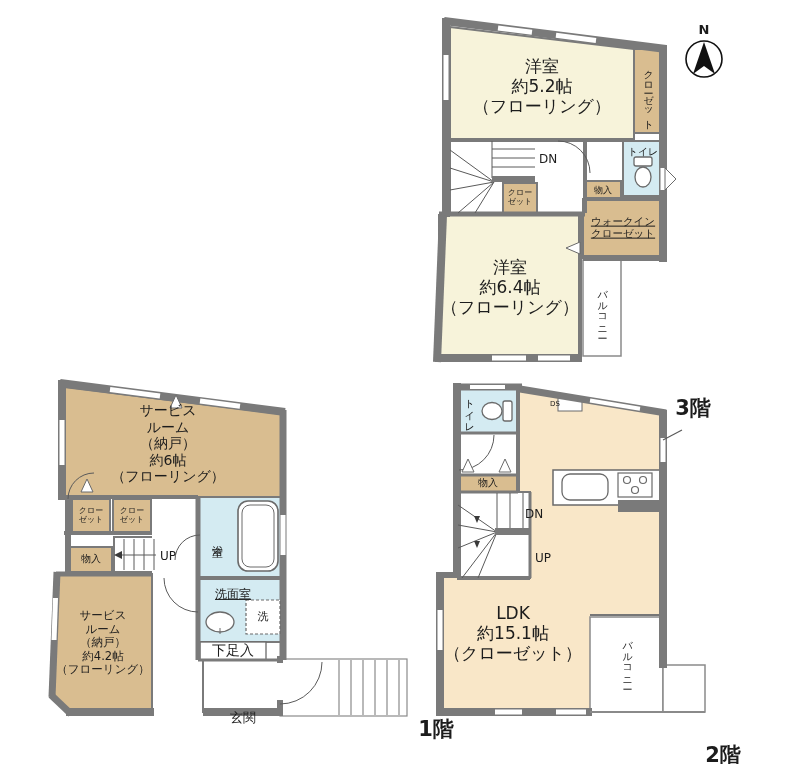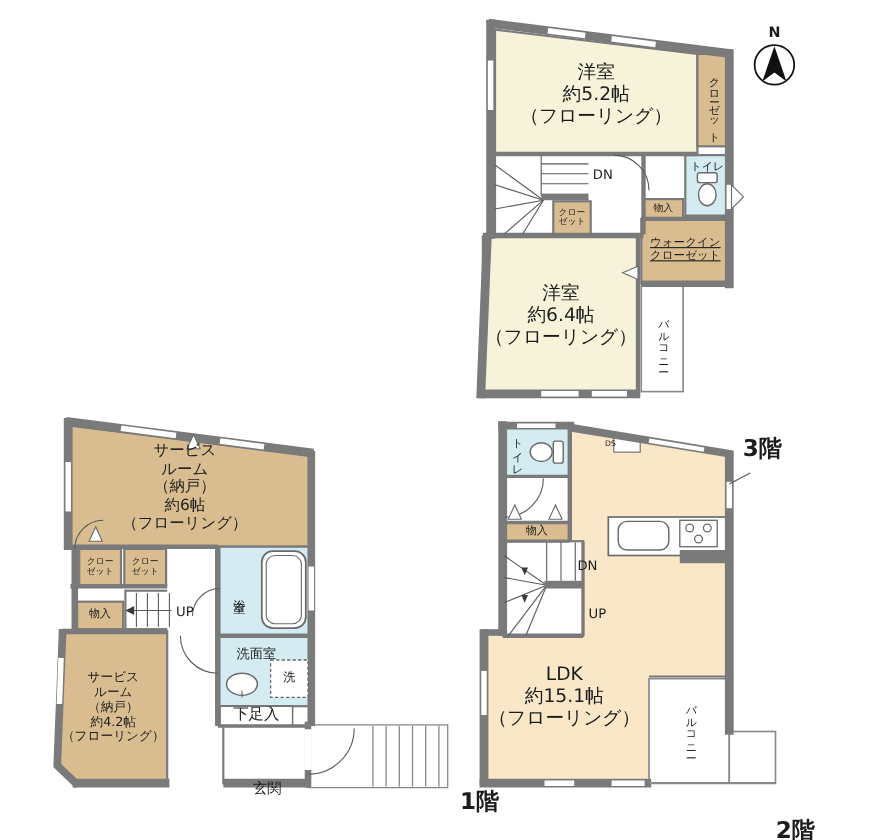--- a/index.html
+++ b/index.html
@@ -257,35 +257,35 @@
 （納戸）
 約6帖
 （フローリング）</div>
   <div class="lbl tiny" style="left:91px;top:516px;">クロー
 ゼット</div>
   <div class="lbl tiny" style="left:132px;top:516px;">クロー
 ゼット</div>
   <div class="lbl small" style="left:91px;top:559px;">物入</div>
   <div class="lbl" style="left:168px;top:556px;font-size:12px;">UP</div>
   <div class="lbl vert" style="left:217px;top:538px;font-size:11px;">浴室</div>
-  <div class="lbl" style="left:233px;top:594px;font-size:12px;">洗面室</div>
+  <div class="lbl" style="left:233px;top:594px;font-size:12px;text-decoration:underline;">洗面室</div>
   <div class="lbl" style="left:263px;top:617px;font-size:11px;">洗</div>
   <div class="lbl" style="left:233px;top:650px;font-size:14px;">下足入</div>
   <div class="lbl mid" style="left:243px;top:679px;">玄関</div>
   <div class="lbl" style="left:103px;top:643px;font-size:11.5px;">サービス
 ルーム
 （納戸）
 約4.2帖
 （フローリング）</div>
   <div class="lbl floor-name" style="left:436px;top:729px;">1階</div>
 
   <div class="lbl vert small" style="left:469px;top:410px;">トイレ</div>
   <div class="lbl" style="left:555px;top:404px;font-size:7px;">DS</div>
   <div class="lbl small" style="left:488px;top:483px;">物入</div>
   <div class="lbl" style="left:534px;top:514px;font-size:12px;">DN</div>
   <div class="lbl" style="left:543px;top:558px;font-size:12px;">UP</div>
   <div class="lbl big" style="left:513px;top:633px;">LDK
 約15.1帖
-（フローリング）</div>
+（クローゼット）</div>
   <div class="lbl vert small" style="left:627px;top:659px;">バルコニー</div>
   <div class="lbl floor-name" style="left:723px;top:731px;margin-top:24px;">2階</div>
 
 </div>
 
 </body></html>

